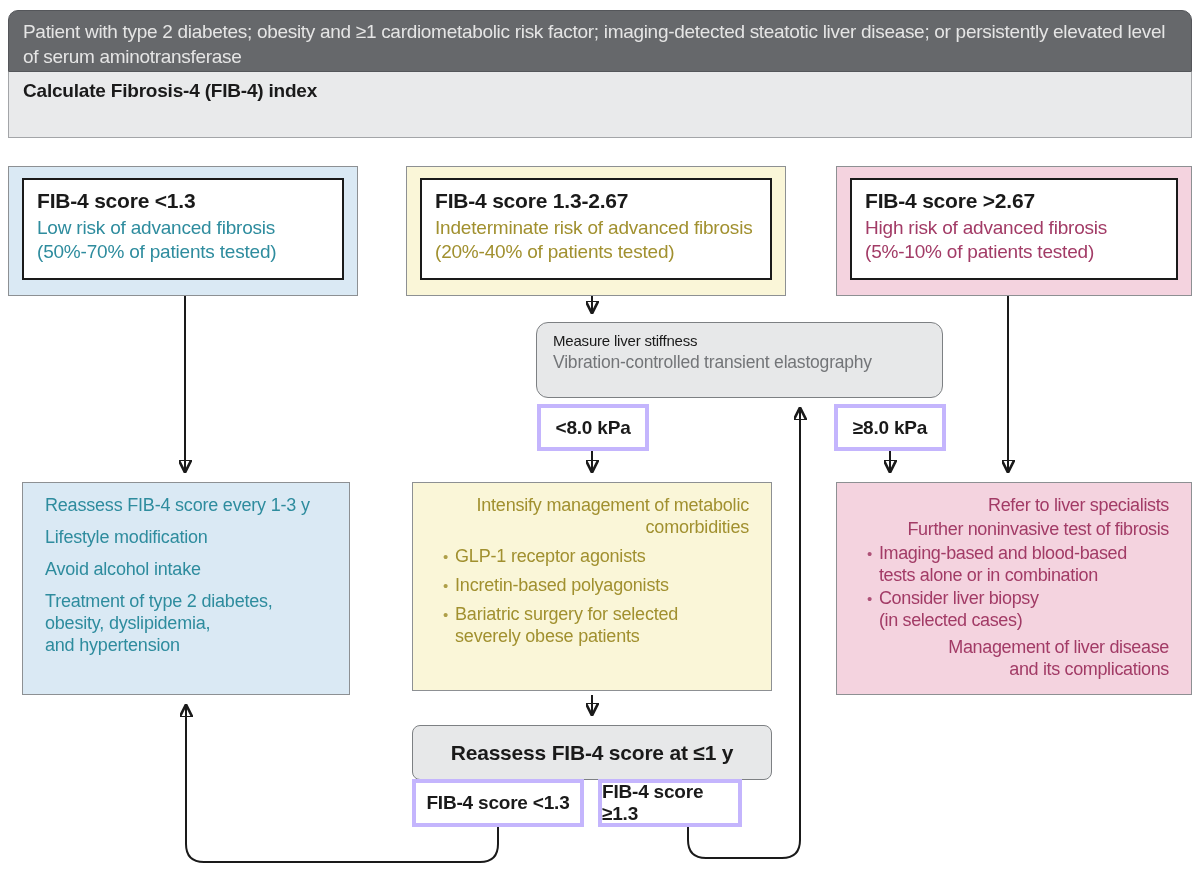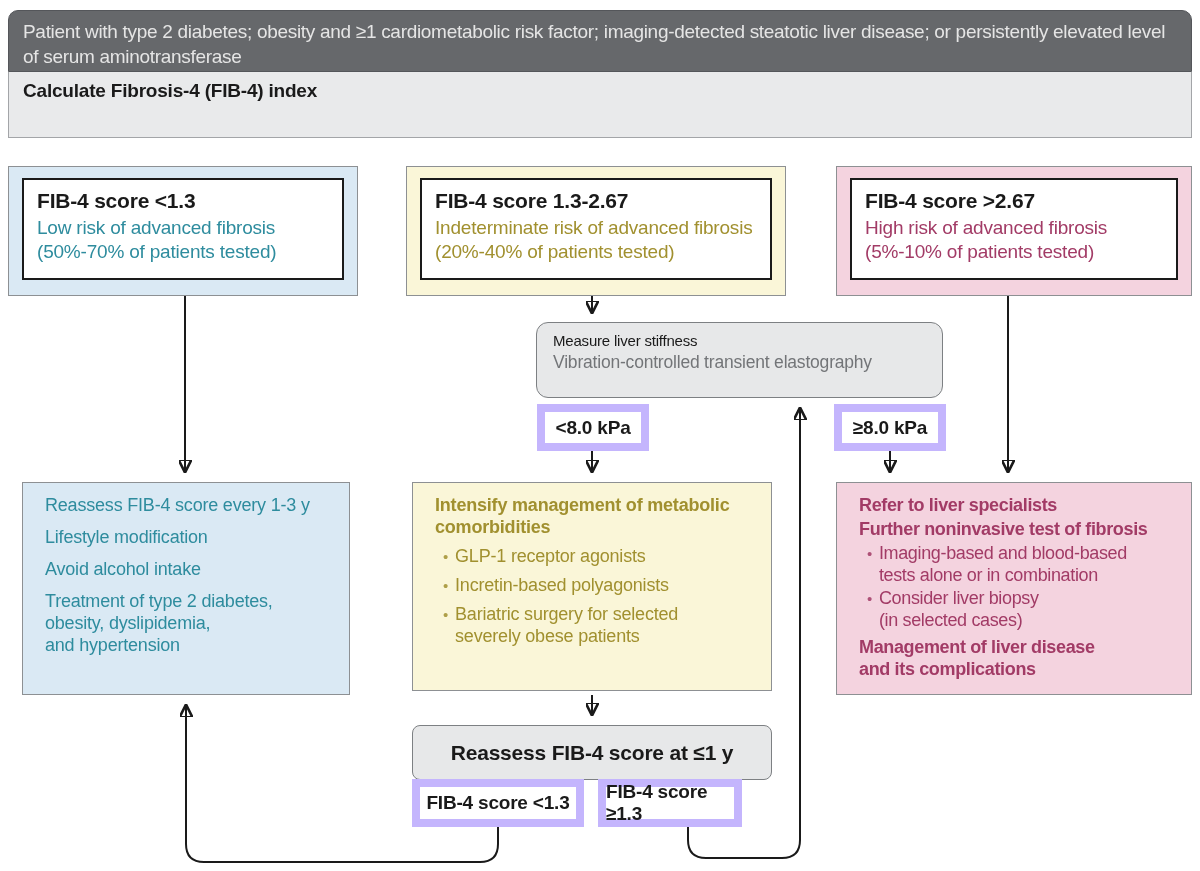--- a/index.html
+++ b/index.html
@@ -33,34 +33,34 @@
   .olive{color:#a1902f;}
   .maroon{color:#a23b66;}
 
   
   #measure{left:536px;top:322px;width:407px;height:76px;background:#e7e8e9;border:1.5px solid #7d8083;
            border-radius:12px;padding:9px 16px;}
   #measure .t{font-weight:normal;font-size:15px;}
   #measure .s{font-size:17.5px;color:#737578;margin-top:3px;}
 
   
-  .node{background:#ffffff;border:8px solid #c4b5fd;display:flex;align-items:center;justify-content:center;
+  .node{background:#ffffff;border:4px solid #c4b5fd;display:flex;align-items:center;justify-content:center;
         font-weight:bold;font-size:19px;}
   #kpa-low{left:537px;top:404px;width:112px;height:47px;}
   #kpa-high{left:834px;top:404px;width:112px;height:47px;}
   #out-low{left:412px;top:779px;width:172px;height:48px;}
   #out-high{left:598px;top:779px;width:144px;height:48px;}
 
   
   .plan{top:482px;border:1px solid #8d9093;padding:12px 22px;font-size:18px;line-height:1.22;}
   #plan-low{left:22px;width:328px;height:213px;background:#dae9f4;}
   #plan-low .item{margin-bottom:10px;}
   #plan-ind{left:412px;width:360px;height:209px;background:#faf6d8;}
   #plan-high{left:836px;width:356px;height:213px;background:#f4d3df;letter-spacing:-0.35px;}
-  .planTitle{font-weight:bold;margin-bottom:6px;}
+  .planTitle{font-weight:normal;margin-bottom:6px;text-align:right;}
   .bullet{display:flex;margin:7px 0 7px 8px;}
   .bullet .dot{margin-right:7px;opacity:.85;font-size:15px;line-height:1.45;}
   #plan-high .bullet{margin:1px 0 1px 8px;}
   #plan-high .planTitle{margin-bottom:2px;}
 
   
   #reassess{left:412px;top:725px;width:360px;height:55px;background:#e7e8e9;border:1.5px solid #7d8083;
             border-radius:8px;display:flex;align-items:center;justify-content:center;
             font-weight:bold;font-size:21px;}
 

